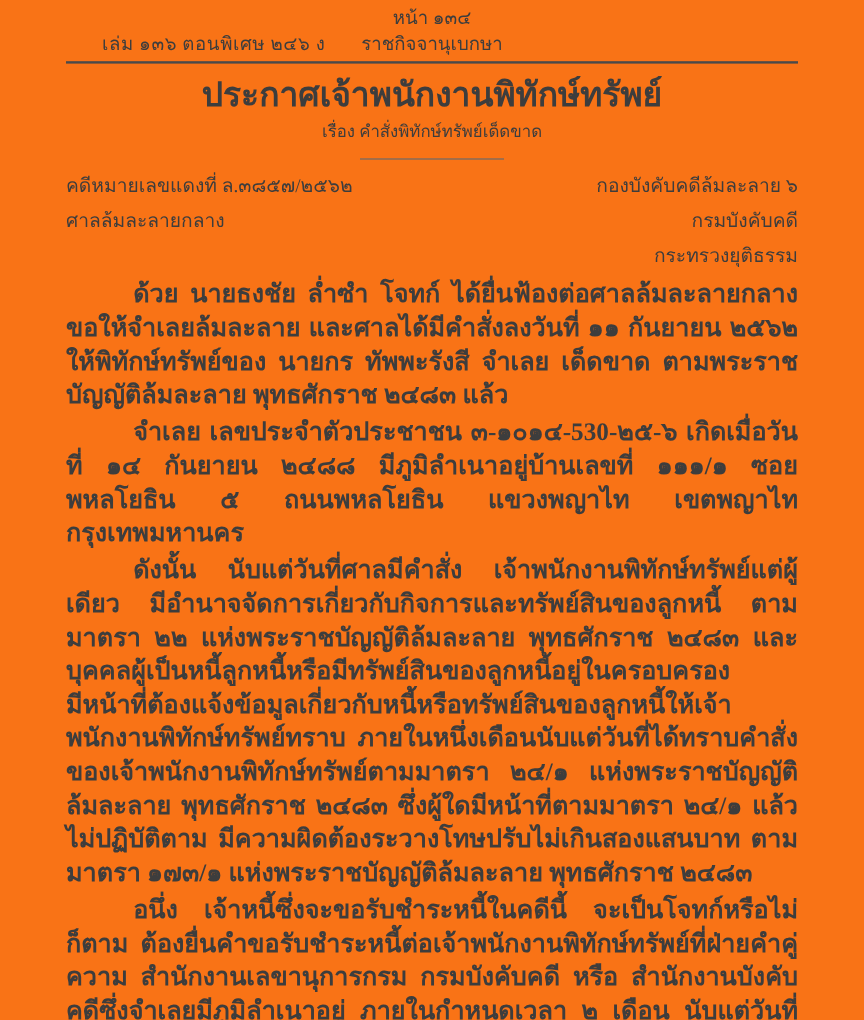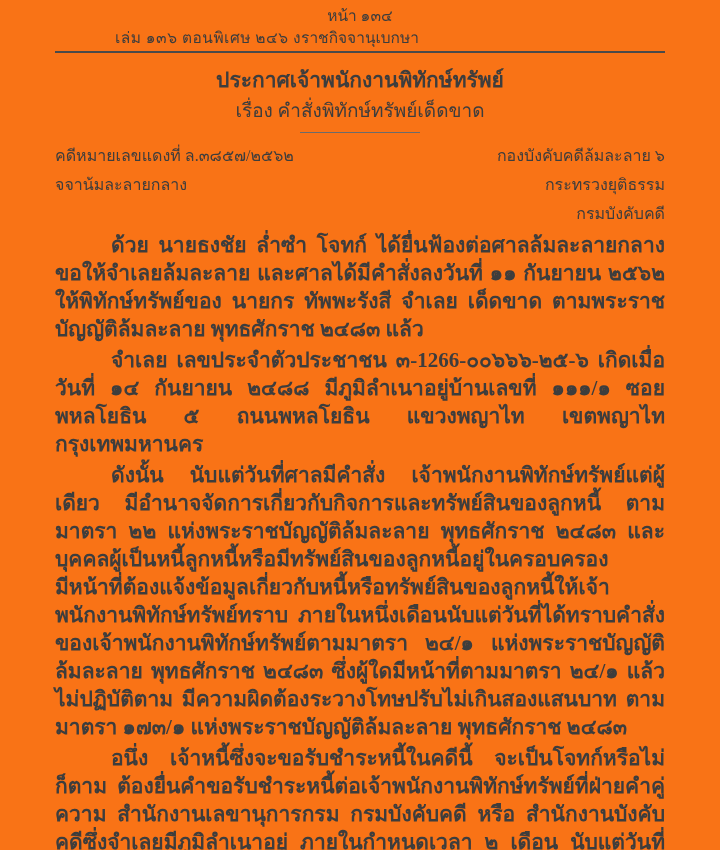--- a/index.html
+++ b/index.html
@@ -28,39 +28,39 @@
     line-height: 20px;
   }
   .masthead {
     display: grid;
     grid-template-columns: 1fr auto 1fr;
     align-items: baseline;
     font-size: 15.5px;
     line-height: 22px;
     margin-top: 1px;
   }
-  .masthead .left   { text-align: right;  letter-spacing: 0.5px; }
+  .masthead .left   { text-align: center;  letter-spacing: 0.5px; }
   .masthead .center { text-align: center; }
   .masthead .right  { text-align: right; letter-spacing: 0.5px; }
   .rule {
     height: 0;
     border-top: 2px solid #4a4a4a;
     margin-top: 2px;
   }
   .doc-title {
     margin: 13px 0 0 0;
     text-align: center;
-    font-size: 21px;
+    font-size: 28px;
     font-weight: bold;
     line-height: 28px;
   }
   .doc-subject {
     margin: 6px 0 0 0;
     text-align: center;
-    font-size: 19px;
+    font-size: 14px;
     font-weight: normal;
     line-height: 22px;
   }
   .short-rule {
     width: 120px;
     height: 0;
     border-top: 1px solid #6b6b6b;
     margin: 10px auto 0 auto;
   }
   .case-row {
@@ -105,32 +105,32 @@
 
   <h1 class="doc-title">ประกาศเจ้าพนักงานพิทักษ์ทรัพย์</h1>
 
   <h2 class="doc-subject">เรื่อง คำสั่งพิทักษ์ทรัพย์เด็ดขาด</h2>
 
   <div class="short-rule"></div>
 
   <div class="case-row">
     <div class="case-left">
       <div>คดีหมายเลขแดงที่ ล.๓๘๕๗/๒๕๖๒</div>
-      <div>จจาน้มละลายกลาง</div>
+      <div>ศาลล้มละลายกลาง</div>
     </div>
     <div class="case-right">
       <div>กองบังคับคดีล้มละลาย ๖</div>
+      <div>กรมบังคับคดี</div>
       <div>กระทรวงยุติธรรม</div>
-      <div>กรมบังคับคดี</div>
     </div>
   </div>
 
   <div class="body-text">
     <p>ด้วย นายธงชัย ล่ำซำ โจทก์ ได้ยื่นฟ้องต่อศาลล้มละลายกลางขอให้จำเลยล้มละลาย และศาลได้มีคำสั่งลงวันที่ ๑๑ กันยายน ๒๕๖๒ ให้พิทักษ์ทรัพย์ของ นายกร ทัพพะรังสี จำเลย เด็ดขาด ตามพระราชบัญญัติล้มละลาย พุทธศักราช ๒๔๘๓ แล้ว</p>
-    <p>จำเลย เลขประจำตัวประชาชน ๓-1266-๐๐๖๖๖-๒๕-๖ เกิดเมื่อวันที่ ๑๔ กันยายน ๒๔๘๘ มีภูมิลำเนาอยู่บ้านเลขที่ ๑๑๑/๑ ซอยพหลโยธิน ๕ ถนนพหลโยธิน แขวงพญาไท เขตพญาไท กรุงเทพมหานคร</p>
+    <p>จำเลย เลขประจำตัวประชาชน ๓-๑๐๑๔-530-๒๕-๖ เกิดเมื่อวันที่ ๑๔ กันยายน ๒๔๘๘ มีภูมิลำเนาอยู่บ้านเลขที่ ๑๑๑/๑ ซอยพหลโยธิน ๕ ถนนพหลโยธิน แขวงพญาไท เขตพญาไท กรุงเทพมหานคร</p>
     <p>ดังนั้น นับแต่วันที่ศาลมีคำสั่ง เจ้าพนักงานพิทักษ์ทรัพย์แต่ผู้เดียว มีอำนาจจัดการเกี่ยวกับกิจการและทรัพย์สินของลูกหนี้ ตามมาตรา ๒๒ แห่งพระราชบัญญัติล้มละลาย พุทธศักราช ๒๔๘๓ และบุคคลผู้เป็นหนี้ลูกหนี้หรือมีทรัพย์สินของลูกหนี้อยู่ในครอบครอง มีหน้าที่ต้องแจ้งข้อมูลเกี่ยวกับหนี้หรือทรัพย์สินของลูกหนี้ให้เจ้าพนักงานพิทักษ์ทรัพย์ทราบ ภายในหนึ่งเดือนนับแต่วันที่ได้ทราบคำสั่งของเจ้าพนักงานพิทักษ์ทรัพย์ตามมาตรา ๒๔/๑ แห่งพระราชบัญญัติล้มละลาย พุทธศักราช ๒๔๘๓ ซึ่งผู้ใดมีหน้าที่ตามมาตรา ๒๔/๑ แล้วไม่ปฏิบัติตาม มีความผิดต้องระวางโทษปรับไม่เกินสองแสนบาท ตามมาตรา ๑๗๓/๑ แห่งพระราชบัญญัติล้มละลาย พุทธศักราช ๒๔๘๓</p>
     <p>อนึ่ง เจ้าหนี้ซึ่งจะขอรับชำระหนี้ในคดีนี้ จะเป็นโจทก์หรือไม่ก็ตาม ต้องยื่นคำขอรับชำระหนี้ต่อเจ้าพนักงานพิทักษ์ทรัพย์ที่ฝ่ายคำคู่ความ สำนักงานเลขานุการกรม กรมบังคับคดี หรือ สำนักงานบังคับคดีซึ่งจำเลยมีภูมิลำเนาอยู่ ภายในกำหนดเวลา ๒ เดือน นับแต่วันที่โฆษณาคำสั่งนี้ และเจ้าพนักงานพิทักษ์ทรัพย์ได้กำหนดวันลงโฆษณาในราชกิจจานุเบกษา ในวันที่ ๒ ตุลาคม ๒๕๖๒ ซึ่งตรวจได้จากเว็บไซต์ของกลุ่มงานราชกิจจานุเบกษาที่ www.ratchakitcha.soc.go.th</p>
   </div>
 
   <div class="signature">
     <div>ประกาศ ณ วันที่ ๒ ตุลาคม พ.ศ. ๒๕๖๒</div>
     <div>เบญจา สุภานนท์</div>
 
   </div>
 

